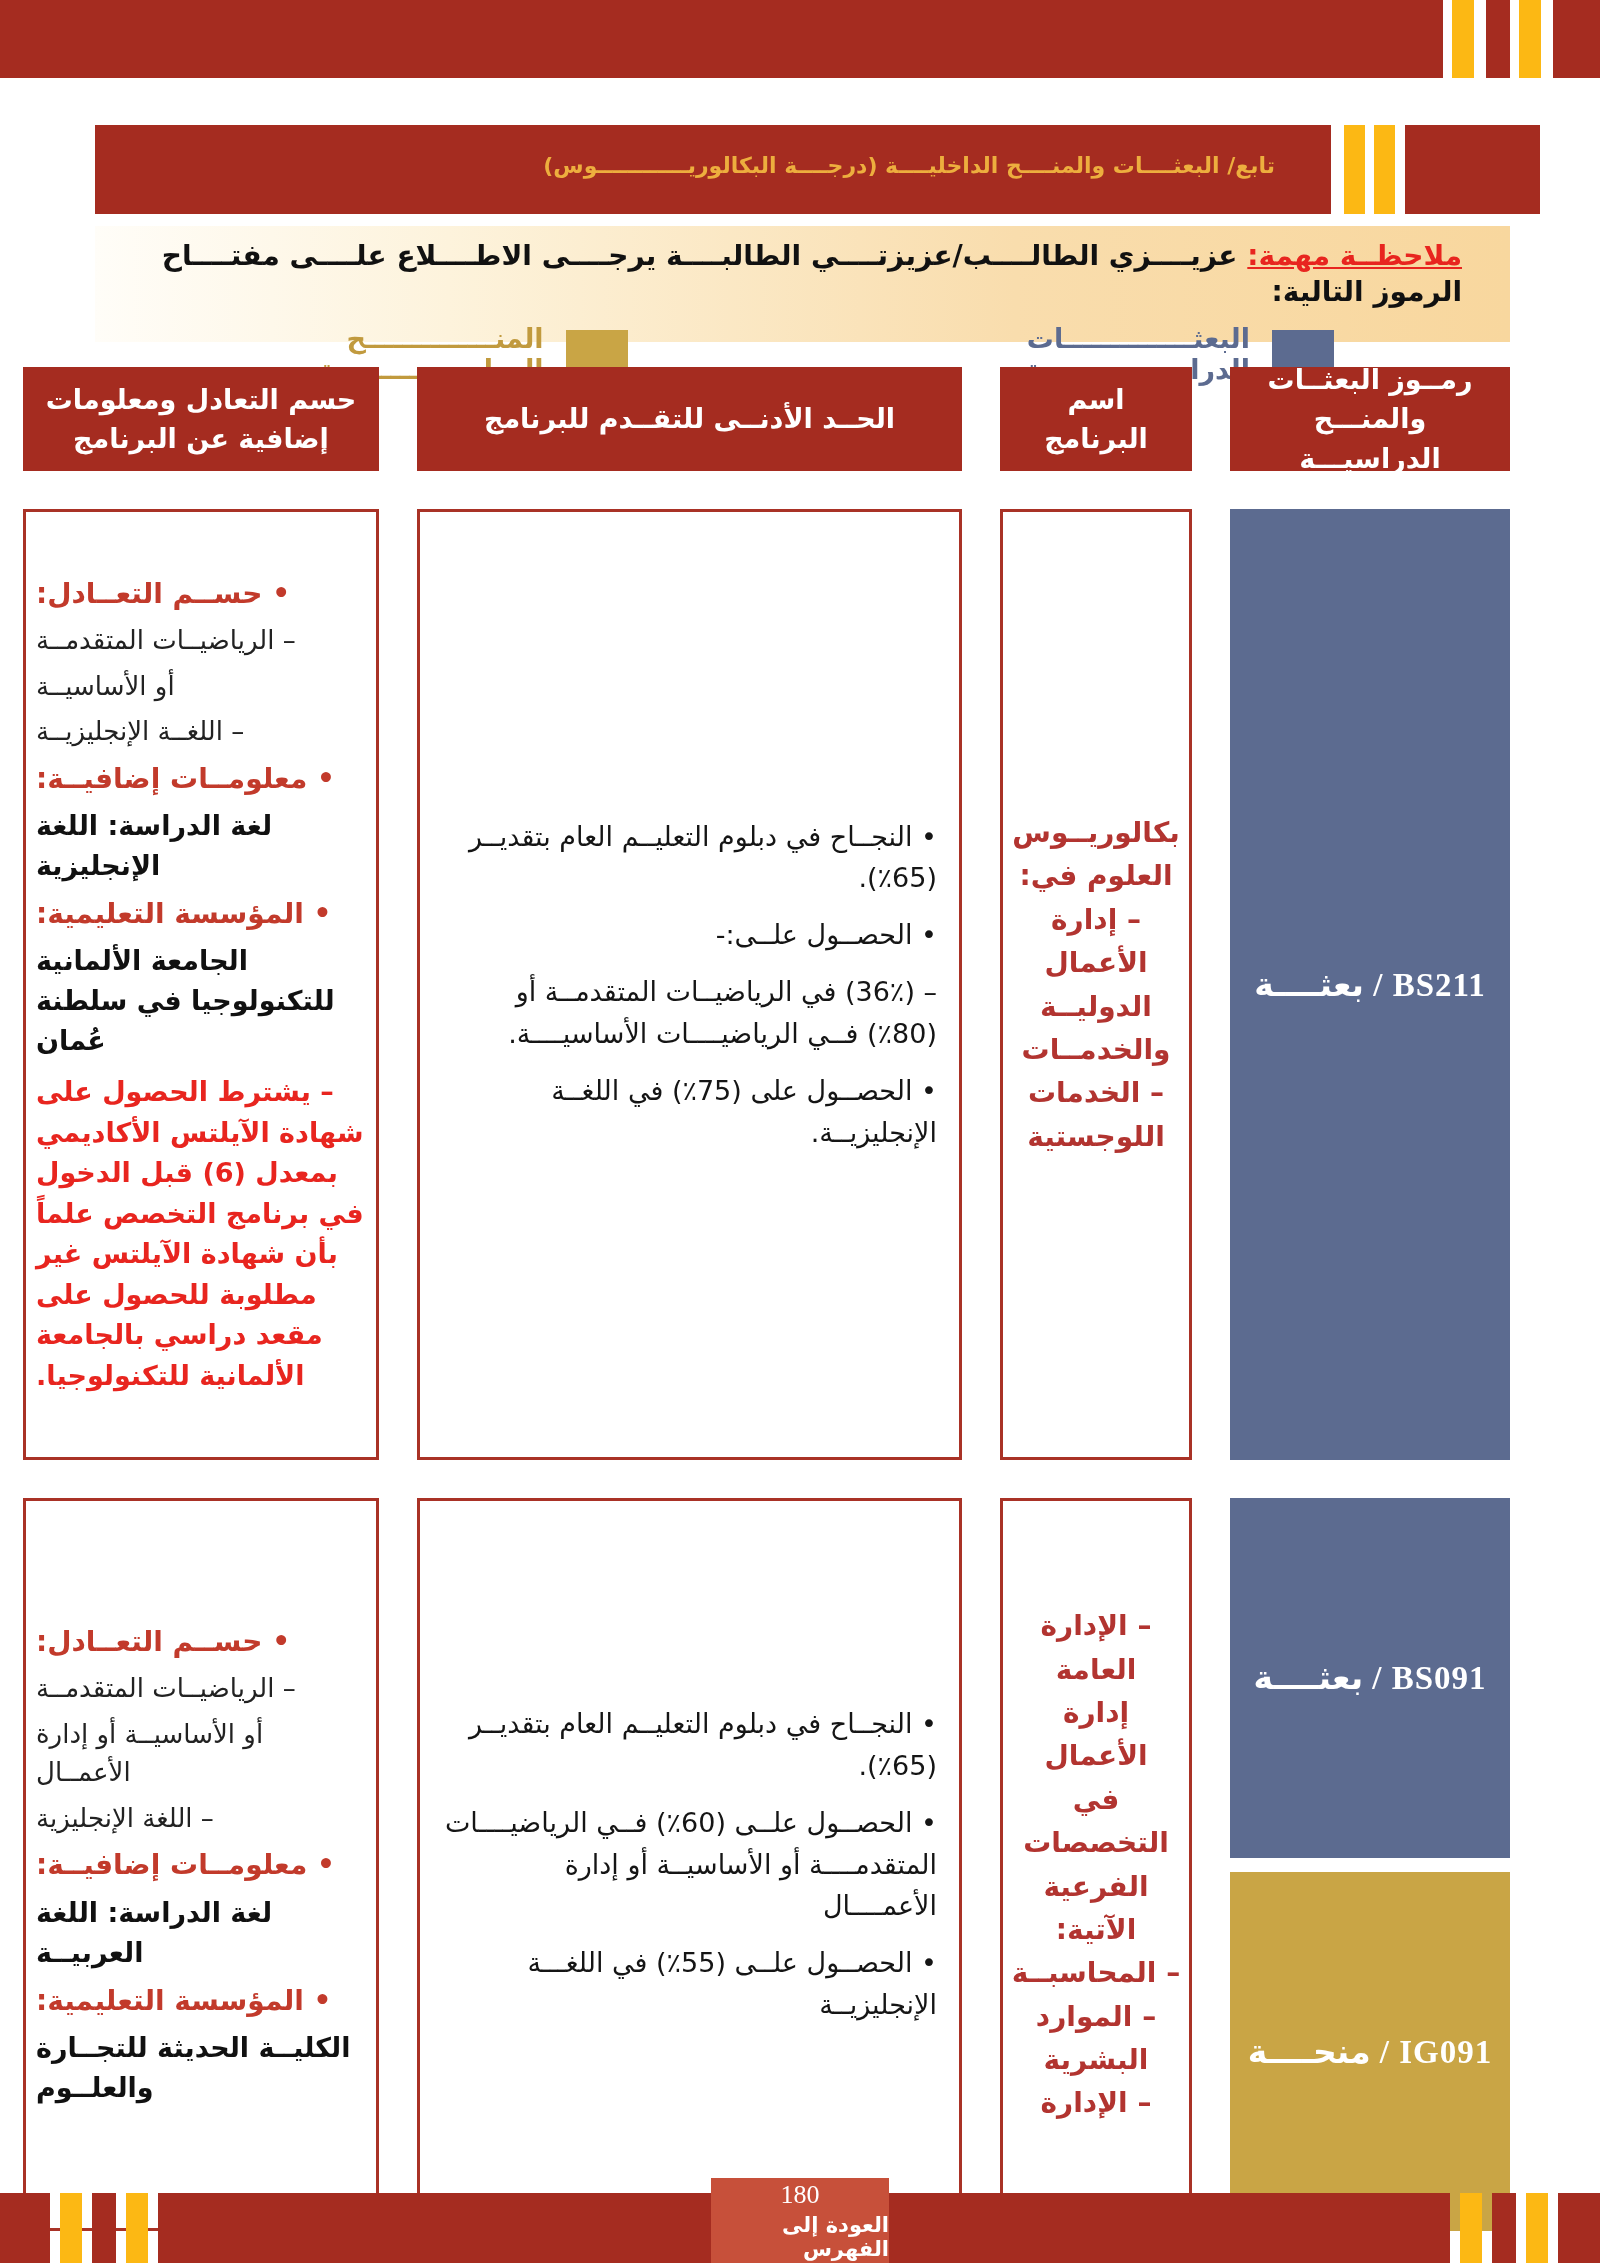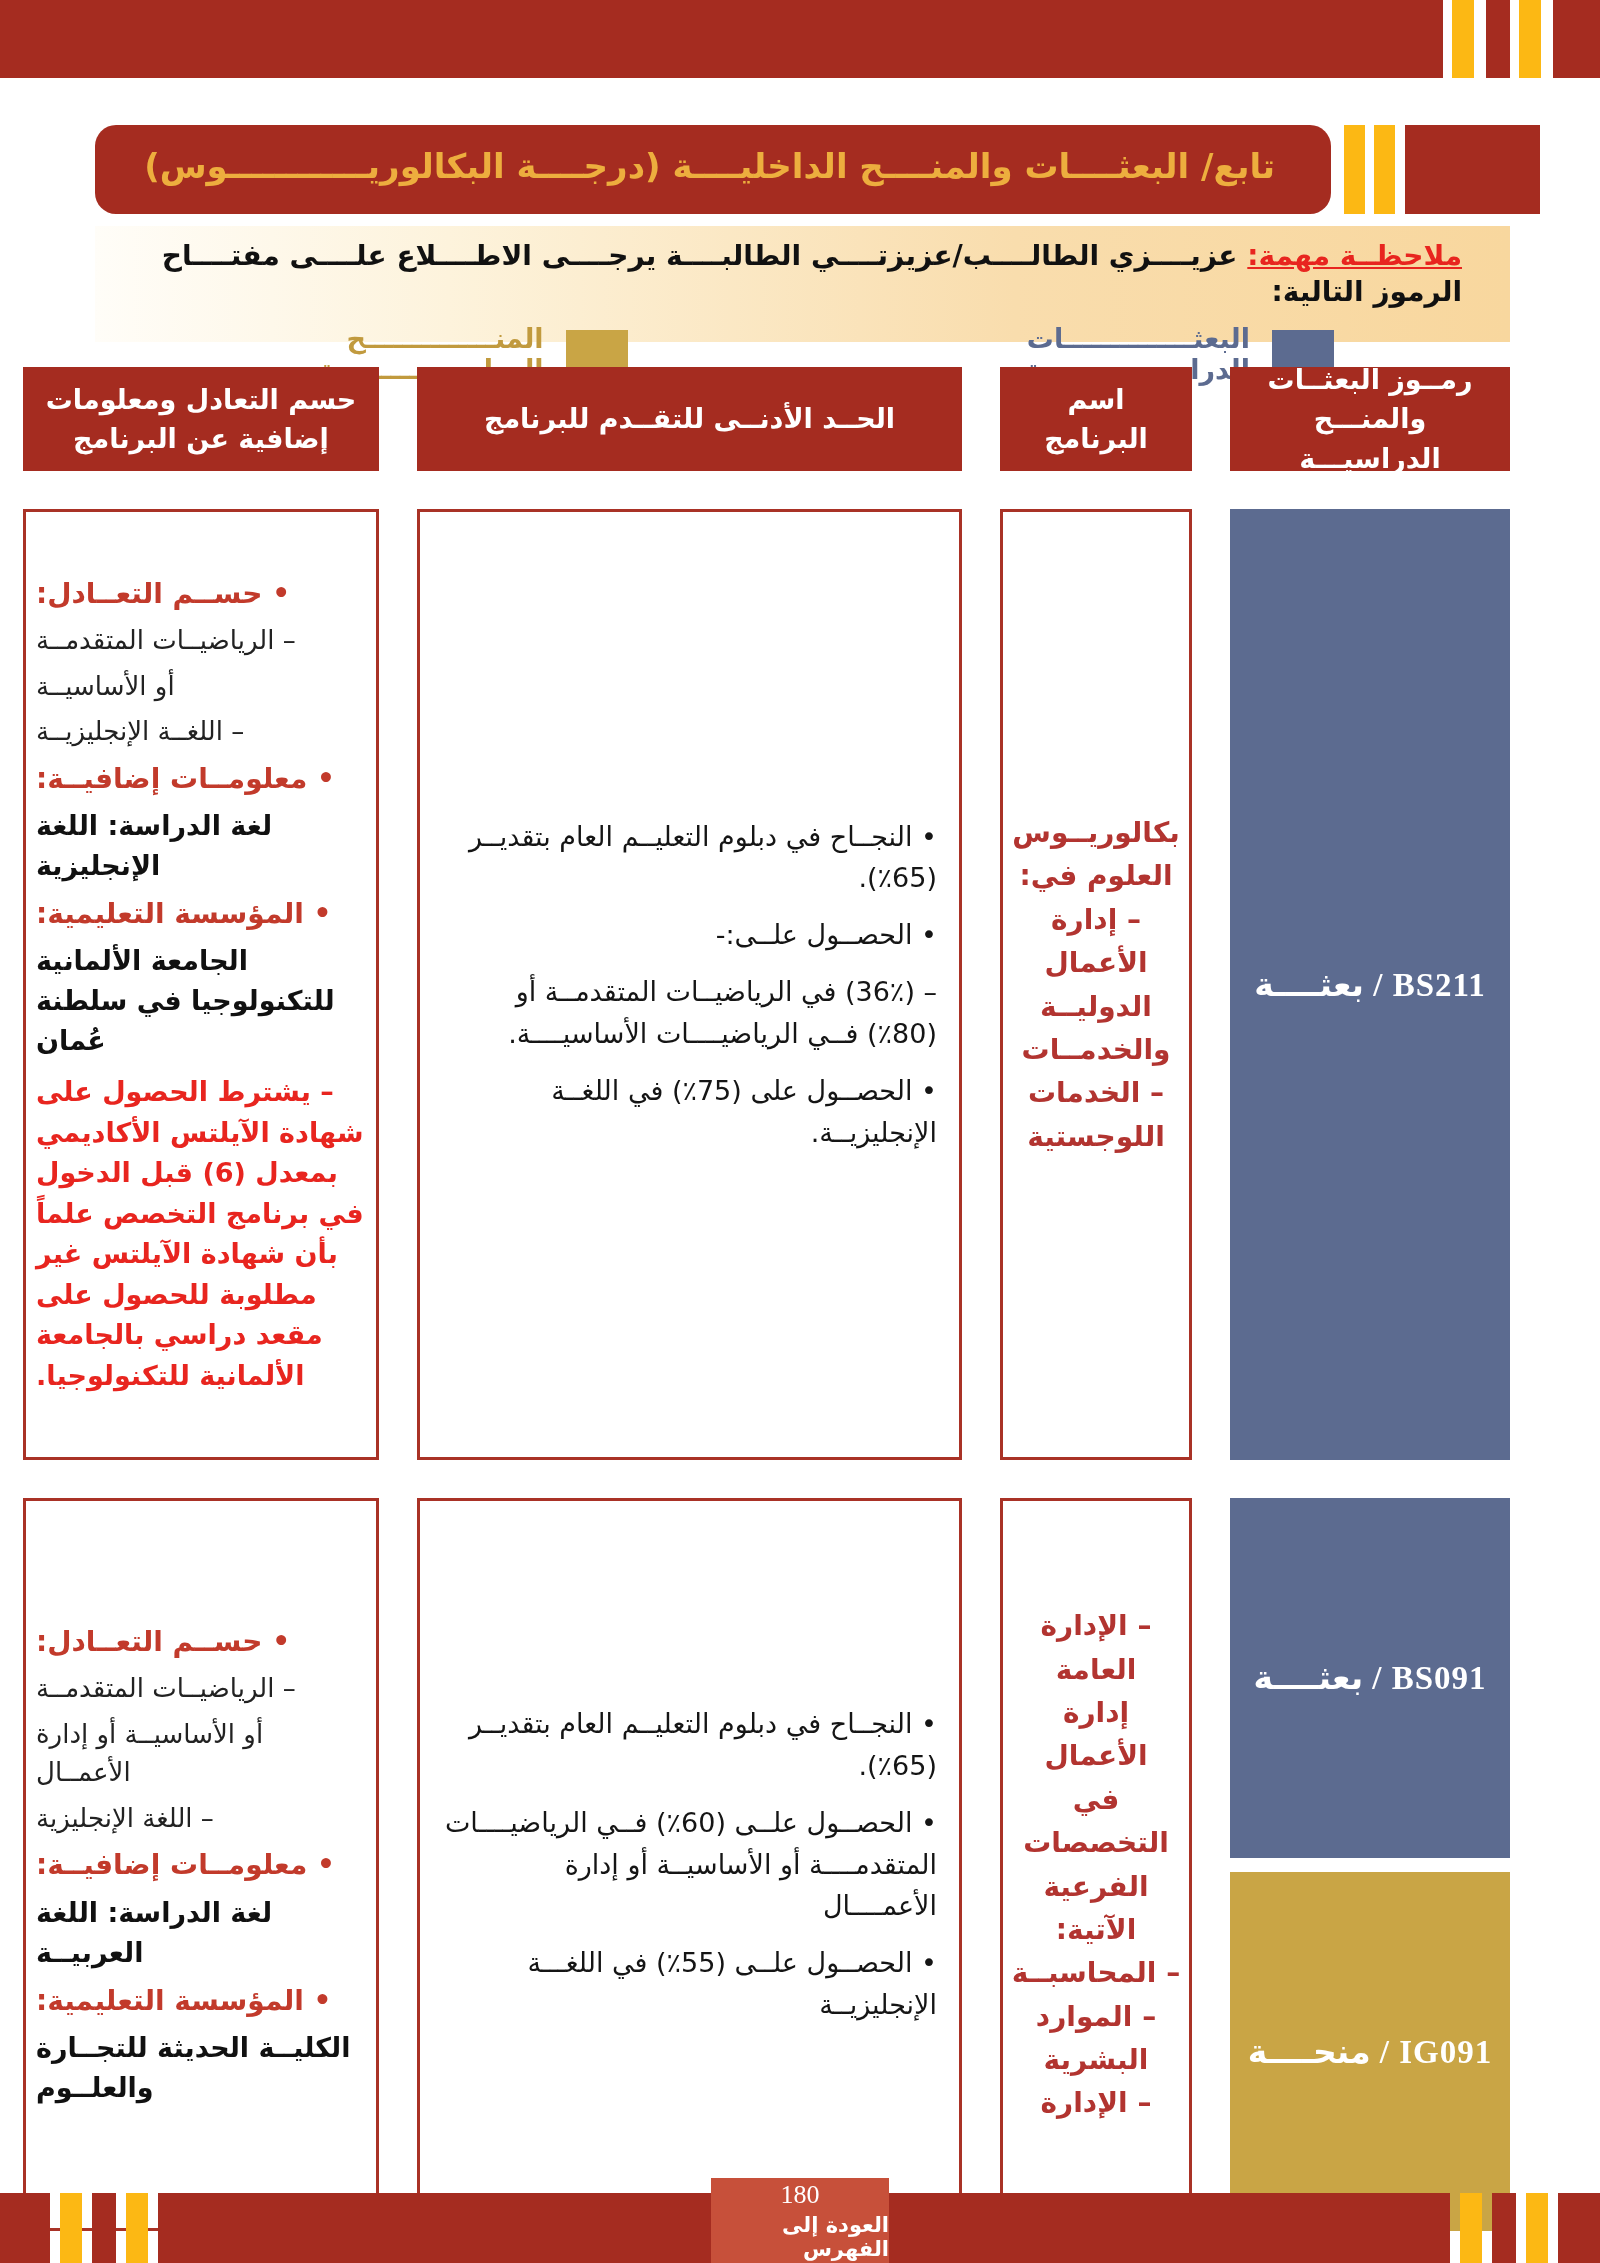--- a/index.html
+++ b/index.html
@@ -24,21 +24,21 @@
   .band-main{left:0;width:1443px;background:var(--red)}
   .tg1{left:1452px;width:22px;background:var(--gold)}
   .tr1{left:1486px;width:24px;background:var(--red)}
   .tg2{left:1519px;width:22px;background:var(--gold)}
   .tr2{left:1553px;width:47px;background:var(--red)}
   
   .title-el{top:125px;height:89px}
   .title-bar{
     left:95px;width:1236px;background:var(--red);
     display:flex;align-items:center;padding:0 56px 8px 10px;box-sizing:border-box;
-    color:var(--title-gold);font-size:34px;font-weight:bold;border-radius:21px;
+    color:var(--title-gold);font-size:22px;font-weight:bold;
   }
   .hg1{left:1344px;width:21px;background:var(--gold)}
   .hg2{left:1374px;width:21px;background:var(--gold)}
   .hr1{left:1405px;width:135px;background:var(--red)}
   
   .note{
     left:95px;top:226px;width:1415px;height:116px;box-sizing:border-box;
     background:linear-gradient(to left,#F8D79E 0%,#F9DDAD 35%,#FDF3DC 75%,#FFFDF8 100%);
     padding:12px 48px 0 20px;
   }

